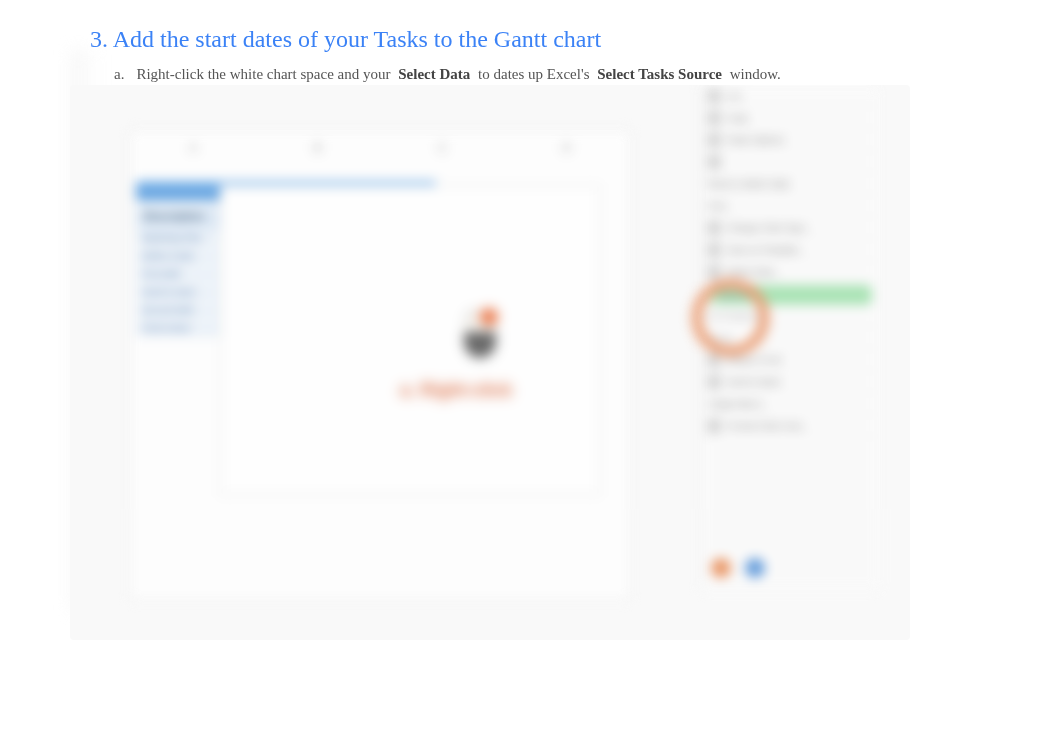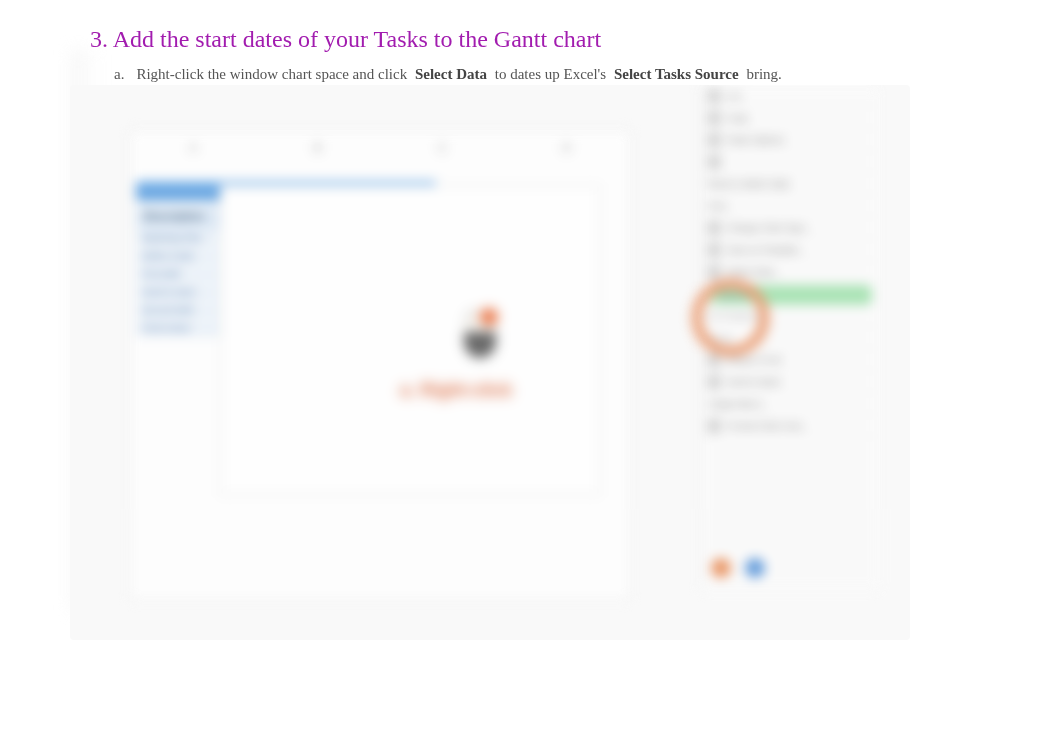--- a/index.html
+++ b/index.html
@@ -16,21 +16,21 @@
       position: relative;
       color: #333;
     }
     
     .heading {
       position: absolute;
       top: 26px;
       left: 90px;
       font-size: 24px;
       font-weight: normal;
-      color: #a21caf;
+      color: #3b82f6;
     }
     
     .sub-item {
       position: absolute;
       top: 66px;
       left: 114px;
       font-size: 15px;
       color: #555;
       display: flex;
       gap: 10px;
@@ -299,25 +299,25 @@
 <body>
 
 <div class="heading">
   <span>3.</span>
   <span>Add the start dates of your Tasks to the Gantt chart</span>
 </div>
 
 <div class="sub-item">
   <span class="sub-letter">a.</span>
   <div class="sub-text">
-    <span>Right-click the window chart space and click</span>
+    <span>Right-click the white chart space and your</span>
     <span class="sub-bold">Select Data</span>
     <span>to dates up Excel's</span>
     <span class="sub-bold">Select Tasks Source</span>
-    <span>bring.</span>
+    <span>window.</span>
   </div>
 </div>
 
 <div class="left-edge"></div>
 
 <div class="screenshot-container">
   <div class="excel-blur">
 
     <div class="spreadsheet-area">
       <div class="grid-cols">

